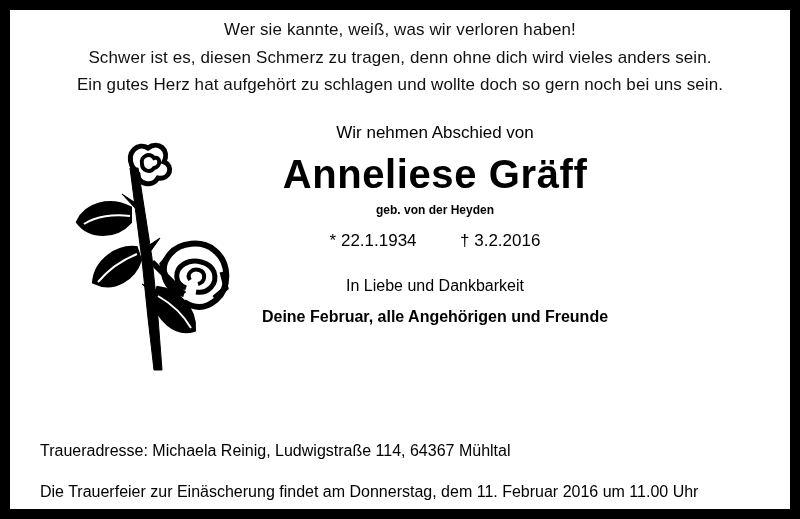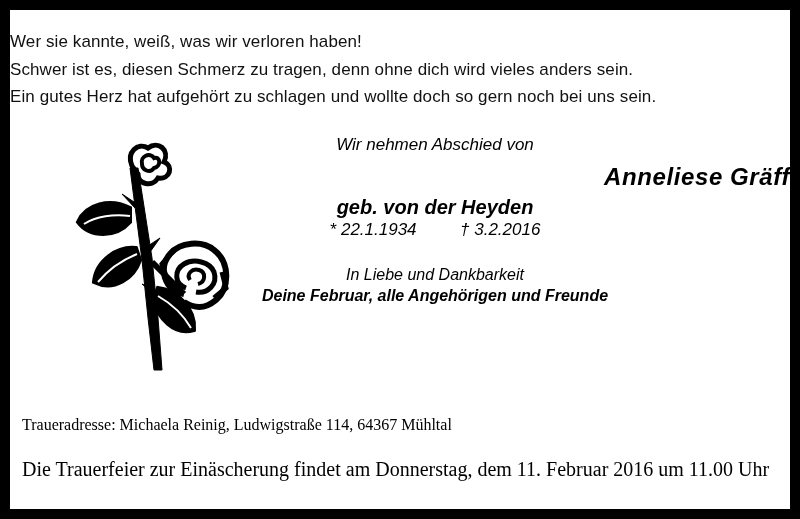--- a/index.html
+++ b/index.html
@@ -25,97 +25,94 @@
   .inner {
     position: relative;
     width: 100%;
     height: 100%;
     background: #ffffff;
     box-sizing: border-box;
   }
 
   
   .verse {
-    text-align: left;
-    padding-top: 18px;
+    text-align: center;
+    padding-top: 6px;
     line-height: 1.62;
   }
   .verse-line {
     font-size: 17px;
     letter-spacing: 0.1px;
     color: #111111;
     white-space: nowrap;
   }
 
   
   .center-block {
     text-align: center;
     margin-top: 24px;
     padding-left: 70px; 
-    font-style: italic;
   }
   .farewell {
     font-size: 17px;
     margin-bottom: 8px;
   }
   .name {
-    font-size: 24px;
+    font-size: 40px;
     font-weight: bold;
     letter-spacing: 0.6px;
     line-height: 1.15;
     margin: 6px 0 6px 0;
-    text-align: right;
   }
   .maiden {
-    font-size: 20px;
+    font-size: 12px;
     font-weight: bold;
-    margin-bottom: 1px;
+    margin-bottom: 14px;
   }
   .dates {
     font-size: 17px;
     margin-bottom: 26px;
     text-align: center;
   }
   .dates .gap {
     display: inline-block;
     width: 34px;
   }
   .dedication {
     font-size: 16px;
-    margin-bottom: 3px;
+    margin-bottom: 13px;
   }
   .family {
     font-size: 16px;
     font-weight: bold;
   }
 
   
   .rose {
     position: absolute;
     left: 24px;
     top: 128px;
     width: 200px;
     height: 240px;
   }
 
   
   .footer {
     position: absolute;
     left: 0;
     right: 0;
-    bottom: 24px;
-    padding: 0 12px;
-    font-family: Liberation Serif, serif;
+    bottom: 4px;
+    padding: 0 30px;
   }
   .address {
     font-size: 16px;
     margin-bottom: 20px;
   }
   .ceremony {
-    font-size: 20px;
+    font-size: 16px;
     line-height: 1.55;
   }
 </style>
 </head>
 <body>
 
 <div class="obituary">
   <div class="inner">
 
     <div class="verse">

